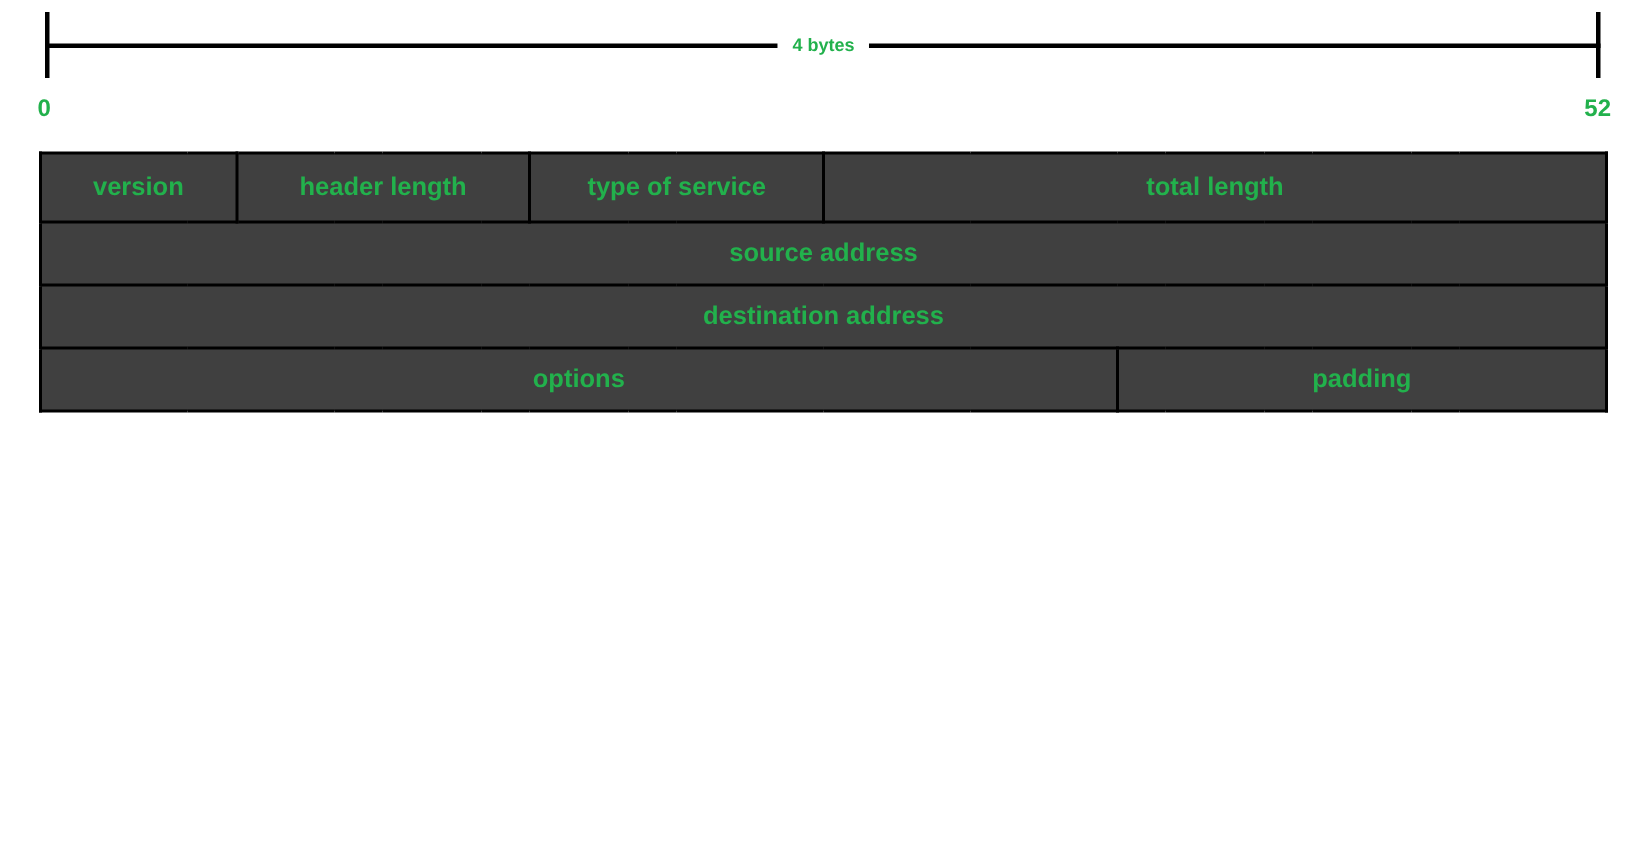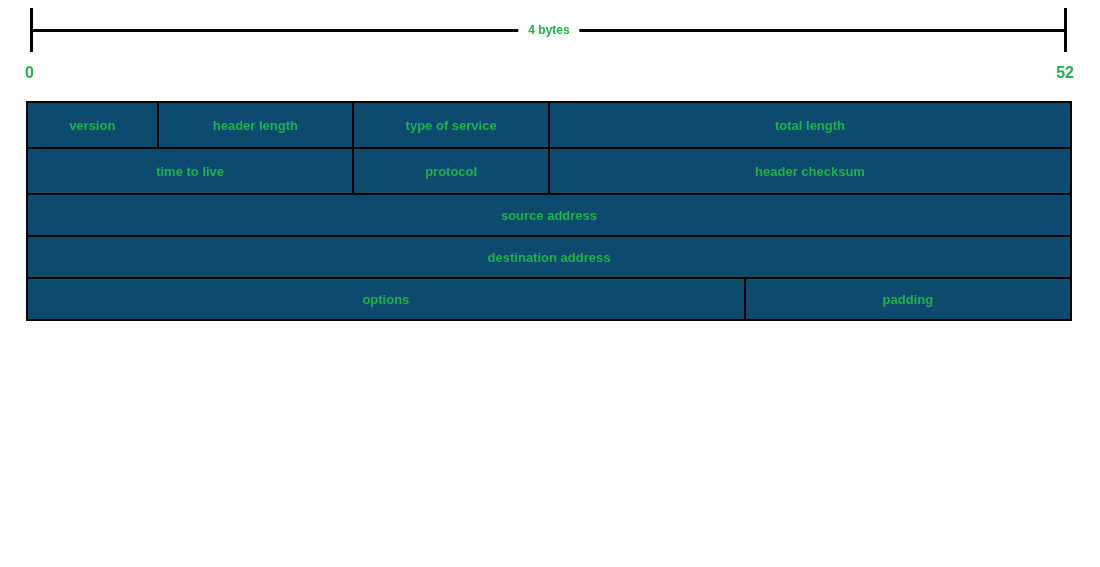--- a/index.html
+++ b/index.html
@@ -71,26 +71,26 @@
     position: absolute;
     left: 26px;
     top: 101px;
     width: 1046px;
     border-collapse: collapse;
     table-layout: fixed;
   }
   #header-table td {
     border: 2px solid #000000;
     color: #22b14c;
-    font-size: 13px;
+    font-size: 17px;
     font-weight: bold;
     text-align: center;
     vertical-align: middle;
     padding: 0;
-    background: #0c4a6e;
+    background: #404040;
   }
   tr.r-std td { height: 44px; }
   tr.r-addr td { height: 40px; margin-left: 39px; }
   tr.r-data td { height: 170px; }
 </style>
 </head>
 <body>
 
 <div id="ruler">
   <div class="tick left"></div>
@@ -137,25 +137,20 @@
       <col>
       <col>
   </colgroup>
   <tbody>
       <tr class="r-std">
         <td colspan="4">version</td>
         <td colspan="6">header length</td>
         <td colspan="6">type of service</td>
         <td colspan="16">total length</td>
       </tr>
-      <tr class="r-std">
-        <td colspan="10">time to live</td>
-        <td colspan="6">protocol</td>
-        <td colspan="16">header checksum</td>
-      </tr>
       <tr class="r-addr">
         <td colspan="32">source address</td>
       </tr>
       <tr class="r-addr">
         <td colspan="32">destination address</td>
       </tr>
       <tr class="r-addr">
         <td colspan="22">options</td>
         <td colspan="10">padding</td>
       </tr>

